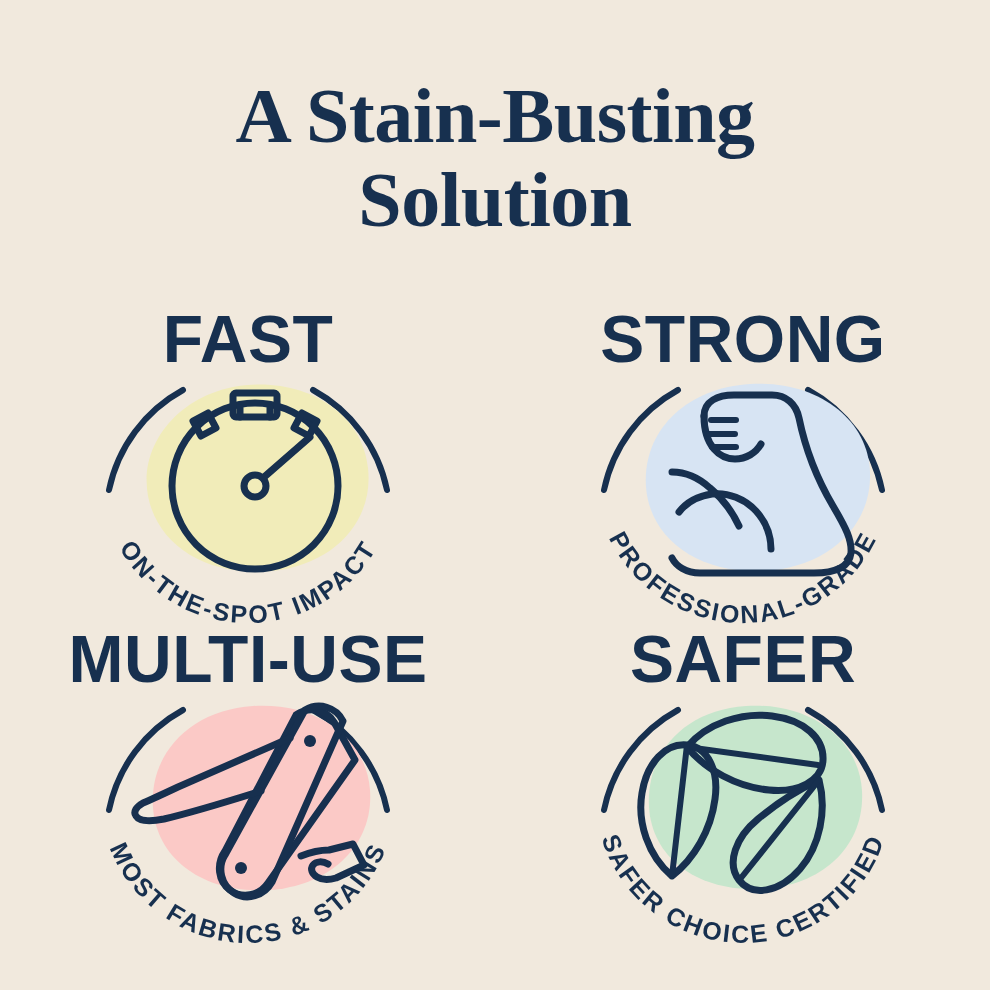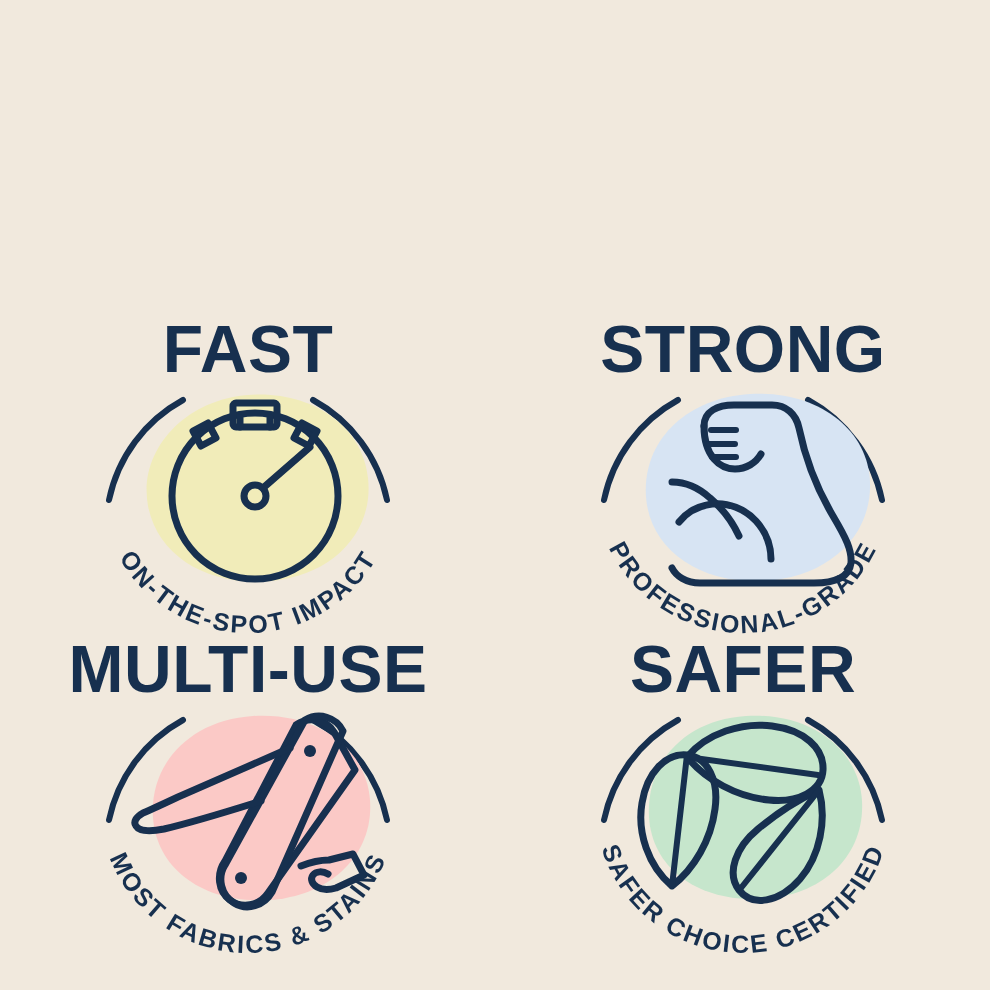--- a/index.html
+++ b/index.html
@@ -36,21 +36,21 @@
     font-weight: bold;
     color: #17304F;
     font-size: 78px;
     line-height: 84px;
     letter-spacing: -0.5px;
   }
 
   
   .badge-grid {
     position: absolute;
-    top: 310px;
+    top: 300px;
     left: 0;
     width: 990px;
     height: 640px;
     display: grid;
     grid-template-columns: 1fr 1fr;
     grid-template-rows: 1fr 1fr;
   }
   .badge {
     position: relative;
     display: flex;
@@ -97,20 +97,24 @@
     stroke-linecap: round;
   }
   .blob { stroke: none; }
   .dot-fill { fill: #17304F; stroke: none; }
 </style>
 </head>
 <body>
 
 <div class="page">
 
+  <div class="title-block">
+    <span class="title-line">A Stain-Busting</span>
+    <span class="title-line">Solution</span>
+  </div>
 
   <div class="badge-grid">
 
     <div class="badge">
       <svg class="badge-svg" viewBox="0 0 430 320" xmlns="http://www.w3.org/2000/svg">
         <defs>
           <path id="arcFast" d="M 67,175 A 148,148 0 0 0 363,175"></path>
         </defs>
 
         <text class="badge-heading" x="215" y="62" font-size="66" text-anchor="middle">FAST</text>

